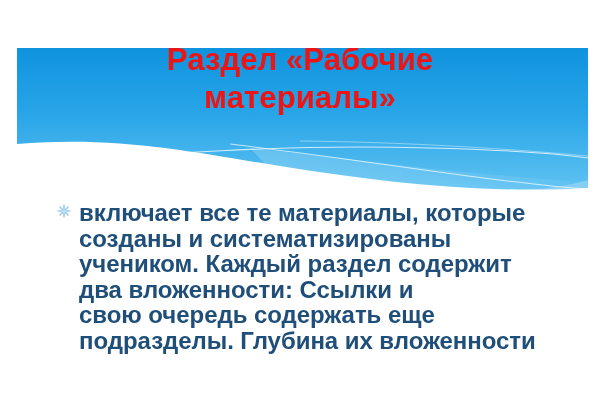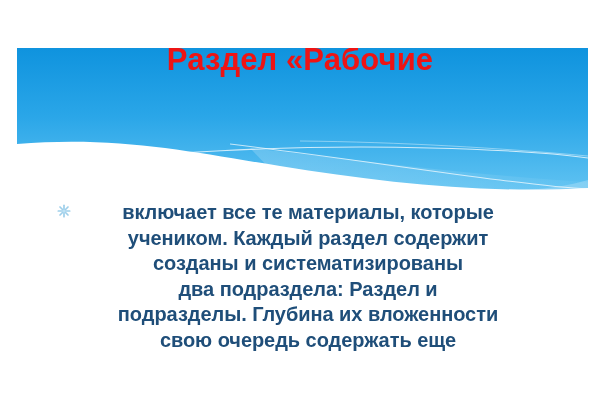--- a/index.html
+++ b/index.html
@@ -68,26 +68,26 @@
   #bullet-icon {
     flex: 0 0 auto;
     width: 22px;
     margin-top: 4px;
     text-align: left;
   }
   #bullet-icon svg { display: block; }
 
   #body-text {
     flex: 1 1 auto;
-    font-size: 20px;
+    font-size: 24px;
     font-weight: bold;
     color: #1f4e79;
     line-height: 25.5px;
     letter-spacing: -0.05px;
-    text-align: center;
+    text-align: left;
   }
   .body-line { white-space: nowrap; }
 </style>
 </head>
 <body>
 
 <div id="slide">
 
   <div id="banner">
     <svg width="600" height="152" viewBox="0 0 600 152" xmlns="http://www.w3.org/2000/svg">
@@ -121,40 +121,41 @@
 
         <path d="M300,93 C400,94 500,100 588,108" fill="none" stroke="#ffffff" stroke-opacity="0.45" stroke-width="0.9"></path>
 
         <path d="M250,100 C360,112 460,126 588,134 L588,152 L300,152 Z" fill="url(#lightGrad)" opacity="0.35"></path>
       </g>
     </svg>
   </div>
 
   <div id="title-block">
     <div class="title-line">Раздел «Рабочие</div>
+    <div class="title-line">материалы»</div>
   </div>
 
   <div id="body-block">
 
     <div id="bullet-icon">
       <svg width="14" height="14" viewBox="0 0 14 14" xmlns="http://www.w3.org/2000/svg">
         <g stroke="#9ecfea" stroke-width="1.7" stroke-linecap="round">
           <line x1="7" y1="1.3" x2="7" y2="12.7"></line>
           <line x1="1.3" y1="7" x2="12.7" y2="7"></line>
           <line x1="3" y1="3" x2="11" y2="11"></line>
           <line x1="11" y1="3" x2="3" y2="11"></line>
         </g>
         <circle cx="7" cy="7" r="1.6" fill="#bfe2f4"></circle>
       </svg>
     </div>
 
     <div id="body-text">
       <div class="body-line">включает все те материалы, которые</div>
+      <div class="body-line">созданы и систематизированы</div>
       <div class="body-line">учеником. Каждый раздел содержит</div>
-      <div class="body-line">созданы и систематизированы</div>
-      <div class="body-line">два подраздела: Раздел и</div>
+      <div class="body-line">два вложенности: Ссылки и</div>
+      <div class="body-line">свою очередь содержать еще</div>
       <div class="body-line">подразделы. Глубина их вложенности</div>
-      <div class="body-line">свою очередь содержать еще</div>
     </div>
 
   </div>
 
 </div>
 
 </body></html>

